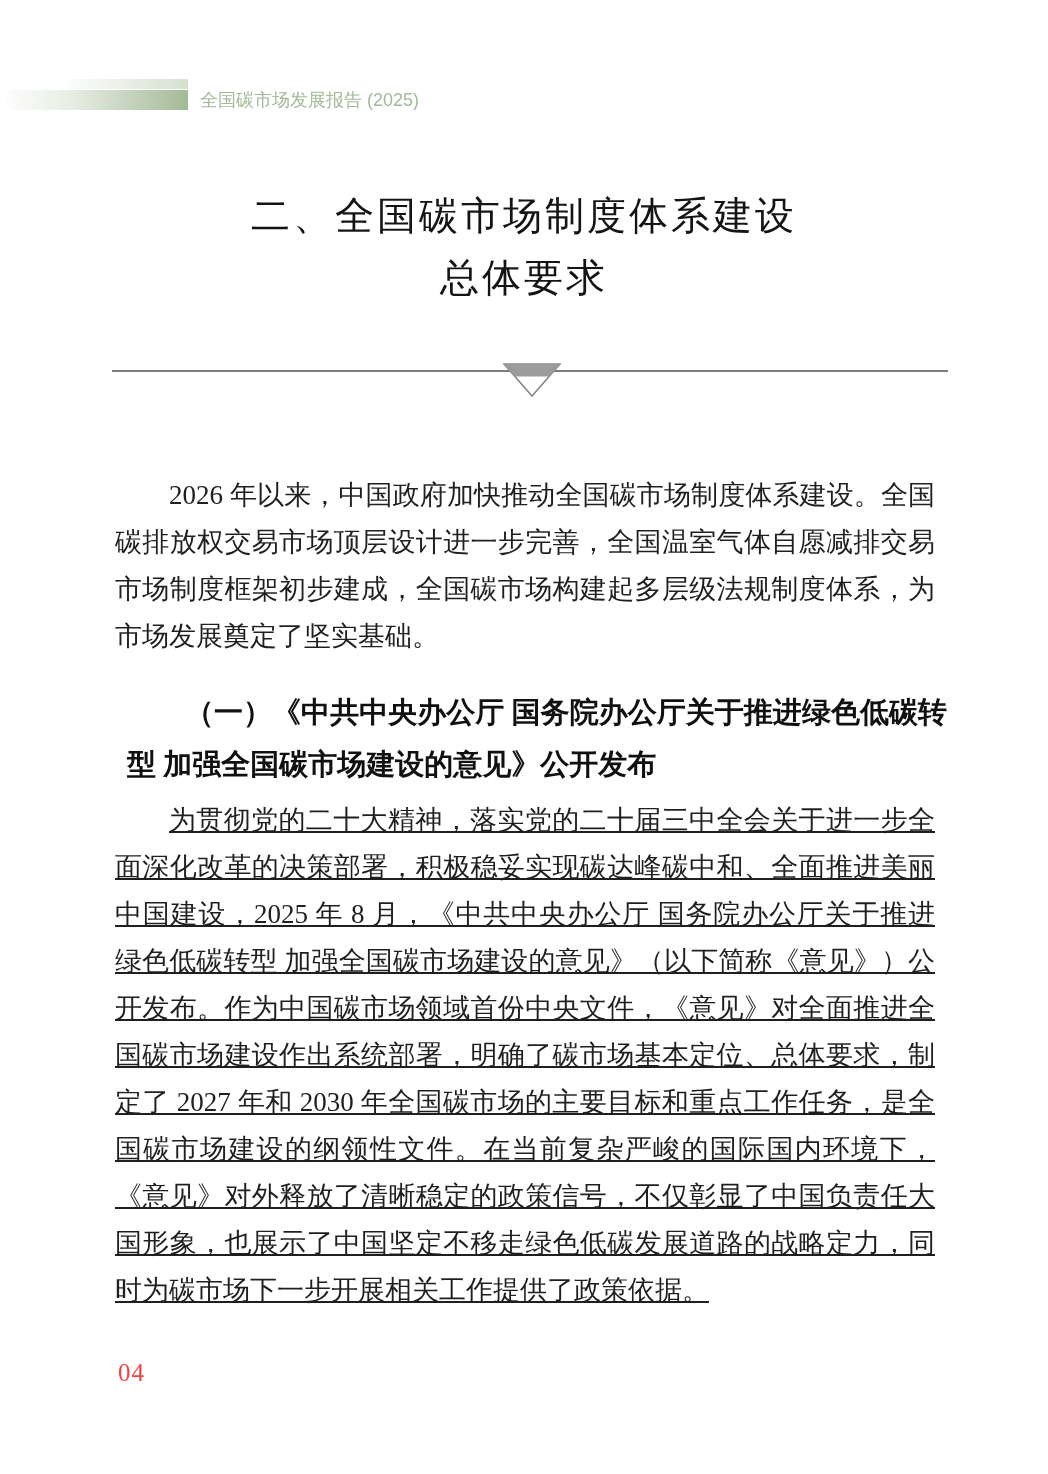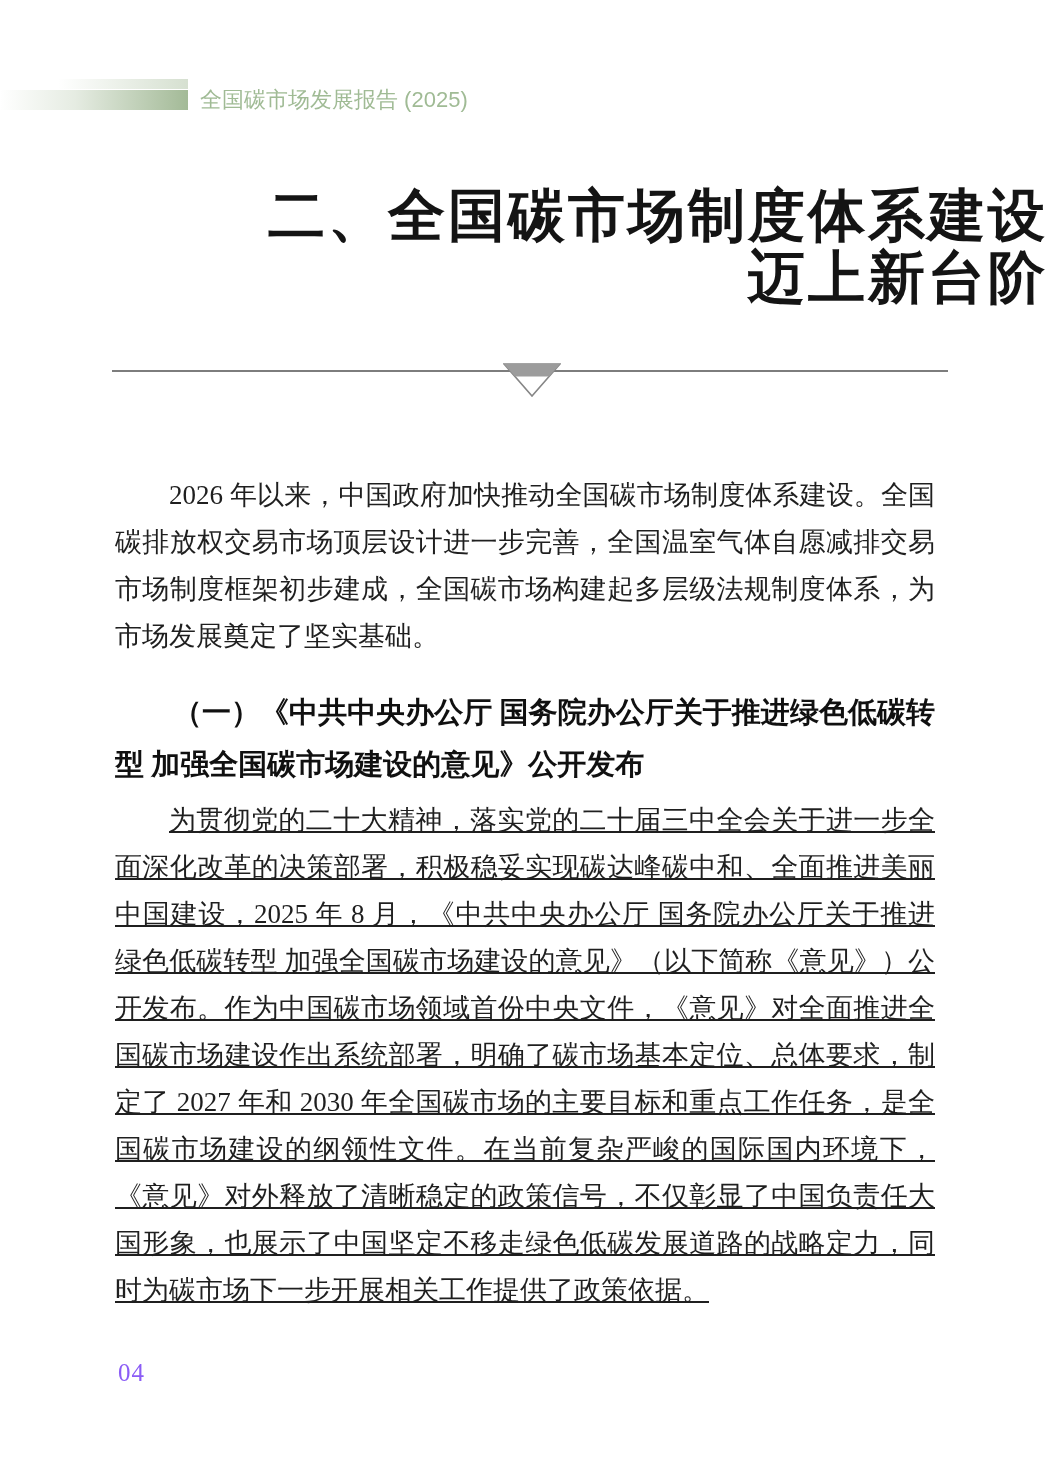--- a/index.html
+++ b/index.html
@@ -18,30 +18,30 @@
     position:absolute; top:79px; left:58px; width:130px; height:10px;
     background:linear-gradient(to right, rgba(163,186,151,0) 0%, rgba(163,186,151,0.45) 100%);
   }
   .accent-bar {
     position:absolute; top:90px; left:0; width:188px; height:20px;
     background:linear-gradient(to right, rgba(163,186,151,0) 0%, rgba(163,186,151,0.28) 40%, #a3ba97 100%);
   }
   .header-title {
     position:absolute; top:88px; left:200px;
     font-family:"Liberation Sans","DejaVu Sans",sans-serif;
-    font-size:22px; line-height:24px;
+    font-size:18px; line-height:24px;
     color:#a0bb95;
     white-space:nowrap;
   }
 
   
   .chapter-title {
     position:absolute; top:185px; left:0; width:100%;
-    margin:0; text-align:right;
-    font-size:57px; font-weight:700; line-height:62px;
+    margin:0; text-align:center;
+    font-size:39px; font-weight:400; line-height:62px;
     letter-spacing:3px; color:#141414;
   }
   .chapter-title span { display:block; }
 
   
   .divider-line {
     position:absolute; top:370px; left:112px; width:836px; height:0;
     border-top:2px solid #7d7d7d;
   }
   .divider-triangle {
@@ -52,45 +52,45 @@
   .body-para {
     position:absolute; left:115px; width:820px; margin:0;
     font-size:27px; line-height:47px;
     text-align:justify; text-justify:inter-ideograph;
     text-indent:2em; color:#1f1f1f;
   }
   .para1 { top:472px; }
   .para2 { top:797px;text-decoration:underline; }
 
   .section-heading {
-    position:absolute; top:686px; left:115px; width:820px; margin:0;
+    position:absolute; top:686px; left:127px; width:820px; margin:0;
     font-size:29px; font-weight:700; line-height:52px;
     text-align:justify; text-justify:inter-ideograph;
     text-indent:2em; color:#101010;
   }
 
   
   .page-number {
     position:absolute; top:1358px; left:118px;
-    font-size:25px; line-height:30px; color:#8b5cf6;
+    font-size:25px; line-height:30px; color:#ef4444;
     letter-spacing:1px;
   }
 </style>
 </head>
 <body>
 
 <div class="page">
 
   <div class="accent-bar-top"></div>
   <div class="accent-bar"></div>
   <div class="header-title">全国碳市场发展报告 (2025)</div>
 
   <h1 class="chapter-title">
     <span>二、全国碳市场制度体系建设</span>
-    <span>迈上新台阶</span>
+    <span>总体要求</span>
   </h1>
 
   <div class="divider-line"></div>
   <svg class="divider-triangle" viewBox="0 0 58 34" width="58" height="34" aria-hidden="true">
     <polygon points="1,1 57,1 29,33" fill="#ffffff" stroke="#868686" stroke-width="1.6"></polygon>
     <polygon points="1,1 57,1 46,13.5 12,13.5" fill="#9c9c9c"></polygon>
   </svg>
 
   <p class="body-para para1">2026 年以来，中国政府加快推动全国碳市场制度体系建设。全国碳排放权交易市场顶层设计进一步完善，全国温室气体自愿减排交易市场制度框架初步建成，全国碳市场构建起多层级法规制度体系，为市场发展奠定了坚实基础。</p>
 

